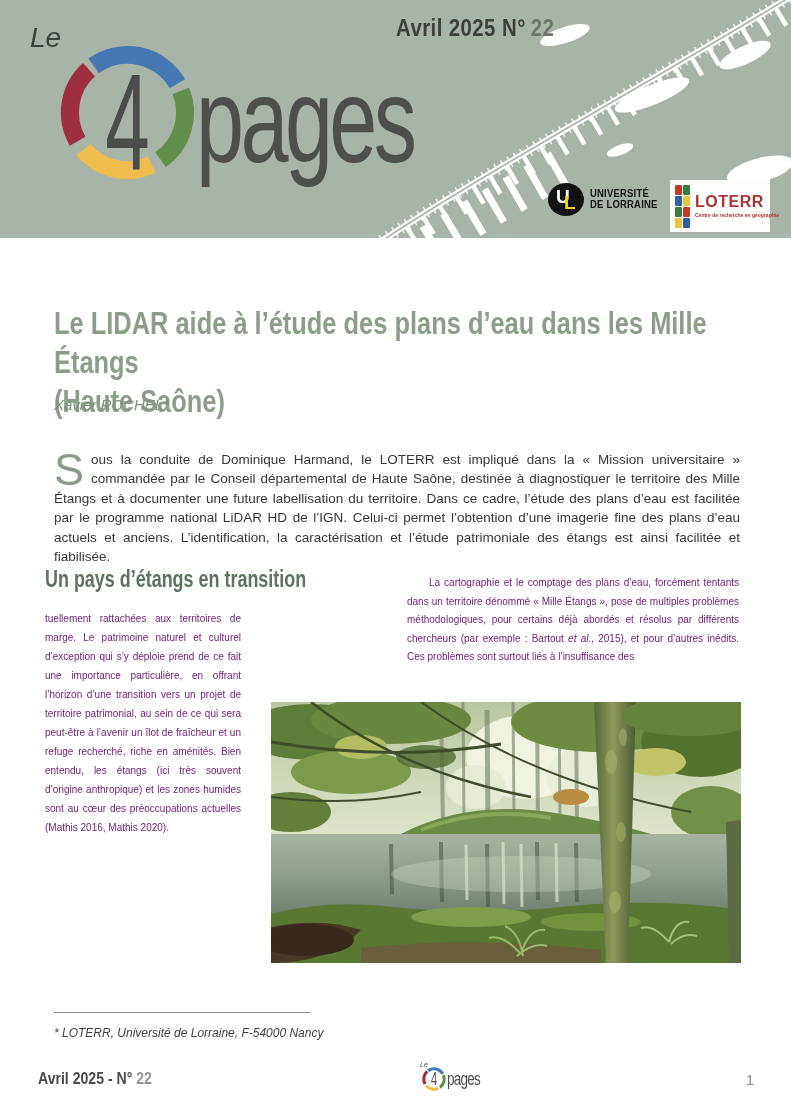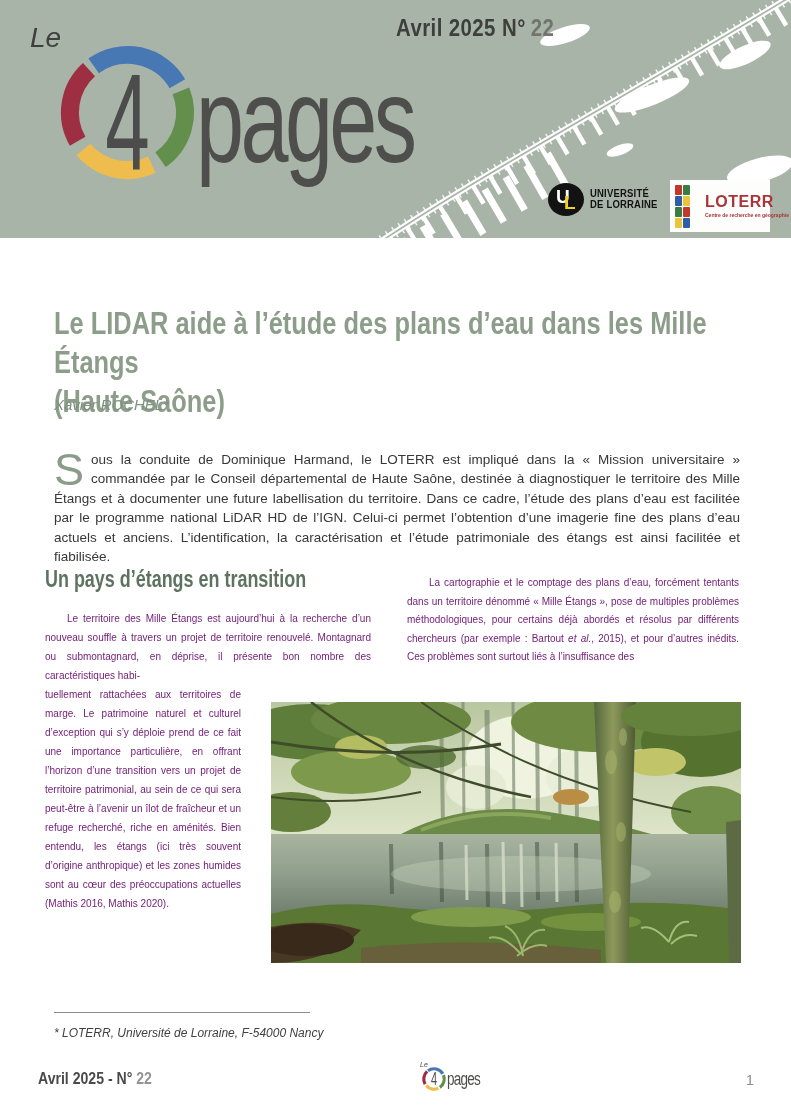--- a/index.html
+++ b/index.html
@@ -16,21 +16,21 @@
   .arc-logo{position:absolute;top:45px;left:60px;width:135px;height:135px;overflow:visible;}
   .pages-word{position:absolute;top:60px;left:196px;font-size:120px;line-height:1;color:#4e4f4c;
               transform:scaleX(.72);transform-origin:0 0;letter-spacing:-5px;}
   .ul-logo{position:absolute;left:548px;top:183px;display:flex;align-items:center;gap:6px;}
   .ul-mark{position:relative;width:36px;height:33px;background:#121212;border-radius:50%;flex:none;}
   .ul-mark .u{position:absolute;left:8px;top:3px;color:#fff;font-weight:bold;font-size:19px;}
   .ul-mark .l{position:absolute;left:16px;top:9px;color:#f1d31f;font-weight:bold;font-size:19px;}
   .ul-text{font-size:10px;font-weight:bold;color:#121212;line-height:1.08;transform:scaleX(.95);
            transform-origin:0 0;letter-spacing:.2px;}
   .loterr-logo{position:absolute;left:670px;top:180px;width:100px;height:52px;background:#fdfdfb;
-               display:flex;align-items:center;gap:15px;padding:4px 5px;box-sizing:border-box;}
+               display:flex;align-items:center;gap:5px;padding:4px 5px;box-sizing:border-box;}
   .mosaic{width:15px;height:42px;flex:none;display:grid;grid-template-columns:7px 7px;grid-auto-rows:10px;gap:1px;}
   .mosaic div{border-radius:1px;}
   .loterr-text{display:flex;flex-direction:column;gap:2px;}
   .loterr-name{font-size:16px;font-weight:bold;color:#a93439;letter-spacing:.5px;line-height:1;}
   .loterr-tag{font-size:5px;color:#a93439;font-weight:bold;white-space:nowrap;}
 
   
   .title{position:absolute;left:54px;top:283px;width:880px;color:#8c9e8a;font-size:31px;line-height:39px;
          transform:scaleX(.82);transform-origin:0 0;}
   .author{position:absolute;left:54px;top:396px;width:686px;text-align:left;font-style:italic;
@@ -143,21 +143,20 @@
   </h1>
 
   <div class="author">Xavier ROCHEL*</div>
 
   <p class="intro">
     <span class="dropcap">S</span><span>ous la conduite de Dominique Harmand, le LOTERR est impliqué dans la « Mission universitaire » commandée par le Conseil départemental de Haute Saône, destinée à diagnostiquer le territoire des Mille Étangs et à documenter une future labellisation du territoire. Dans ce cadre, l’étude des plans d’eau est facilitée par le programme national LiDAR HD de l’IGN. Celui-ci permet l’obtention d’une imagerie fine des plans d’eau actuels et anciens. L’identification, la caractérisation et l’étude patrimoniale des étangs est ainsi facilitée et fiabilisée.</span>
   </p>
 
   <div class="col-left">
     <h2 class="col-heading">Un pays d’étangs en transition</h2>
-    <p class="p-wide">Le territoire des Mille Étangs est aujourd’hui à la recherche d’un nouveau souffle à travers un projet de territoire renouvelé. Montagnard ou submontagnard, en déprise, il présente bon nombre des caractéristiques habi-</p>
     <p class="p-narrow">tuellement rattachées aux territoires de marge. Le patrimoine naturel et culturel d’exception qui s’y déploie prend de ce fait une importance particulière, en offrant l’horizon d’une transition vers un projet de territoire patrimonial, au sein de ce qui sera peut-être à l’avenir un îlot de fraîcheur et un refuge recherché, riche en aménités. Bien entendu, les étangs (ici très souvent d’origine anthropique) et les zones humides sont au cœur des préoccupations actuelles (Mathis 2016, Mathis 2020).</p>
   </div>
 
   <div class="col-right">
     <p><span>La cartographie et le comptage des plans d’eau, forcément tentants dans un territoire dénommé « Mille Étangs », pose de multiples problèmes méthodologiques, pour certains déjà abordés et résolus par différents chercheurs (par exemple : Bartout </span><i>et al.</i><span>, 2015), et pour d’autres inédits. Ces problèmes sont surtout liés à l’insuffisance des</span></p>
   </div>
 
   <svg class="photo" viewBox="0 0 470 261" preserveAspectRatio="none" aria-hidden="true">
     <defs>
       <linearGradient id="gSky" x1="0" y1="0" x2="0" y2="1">

